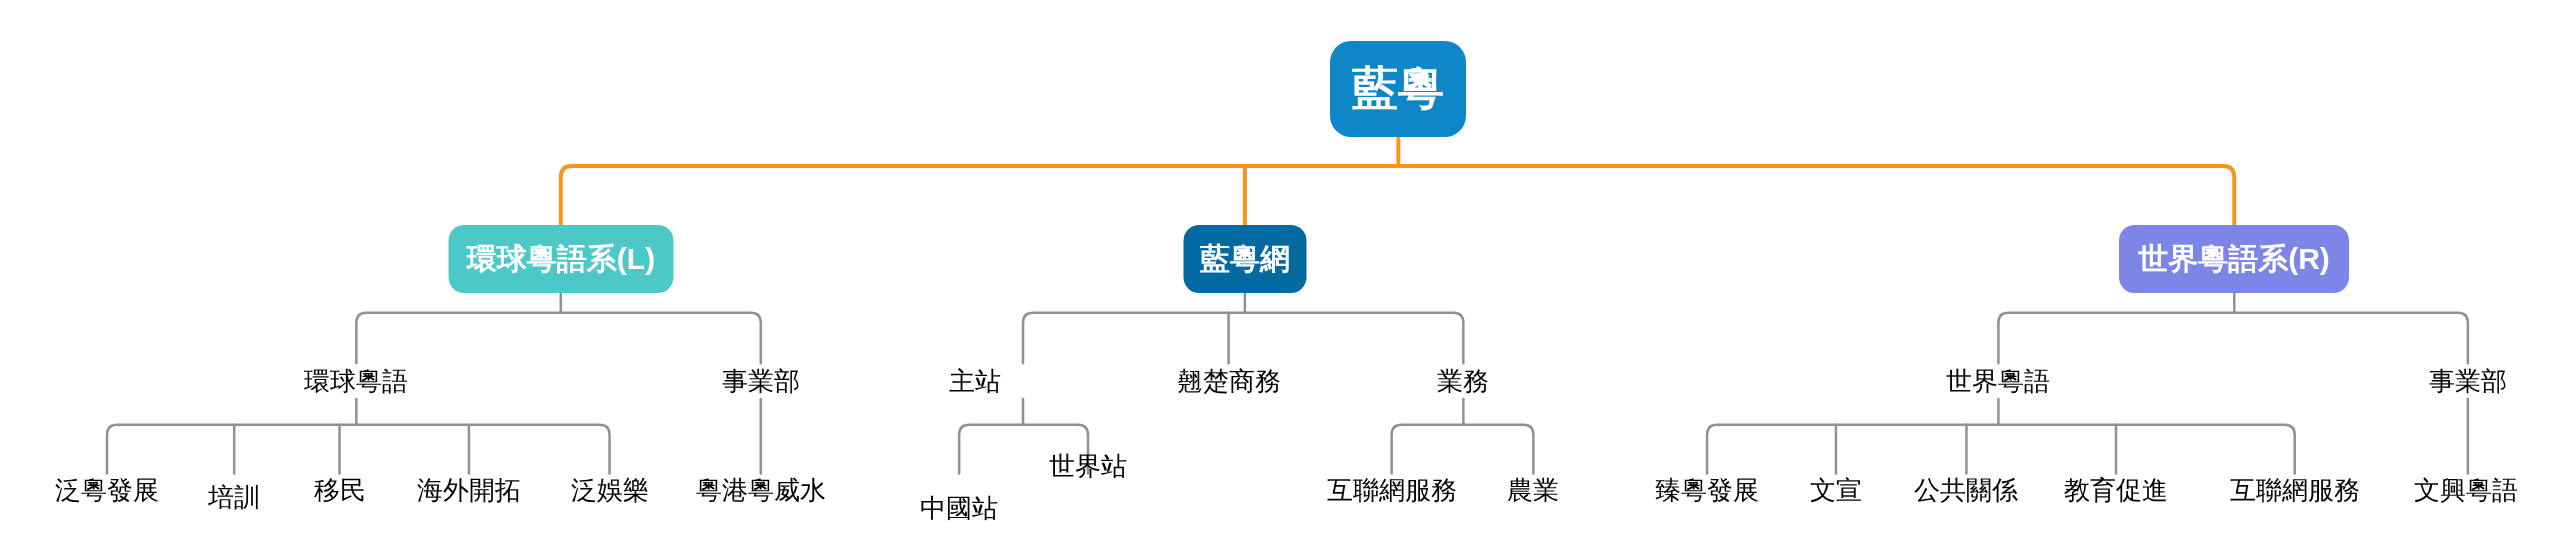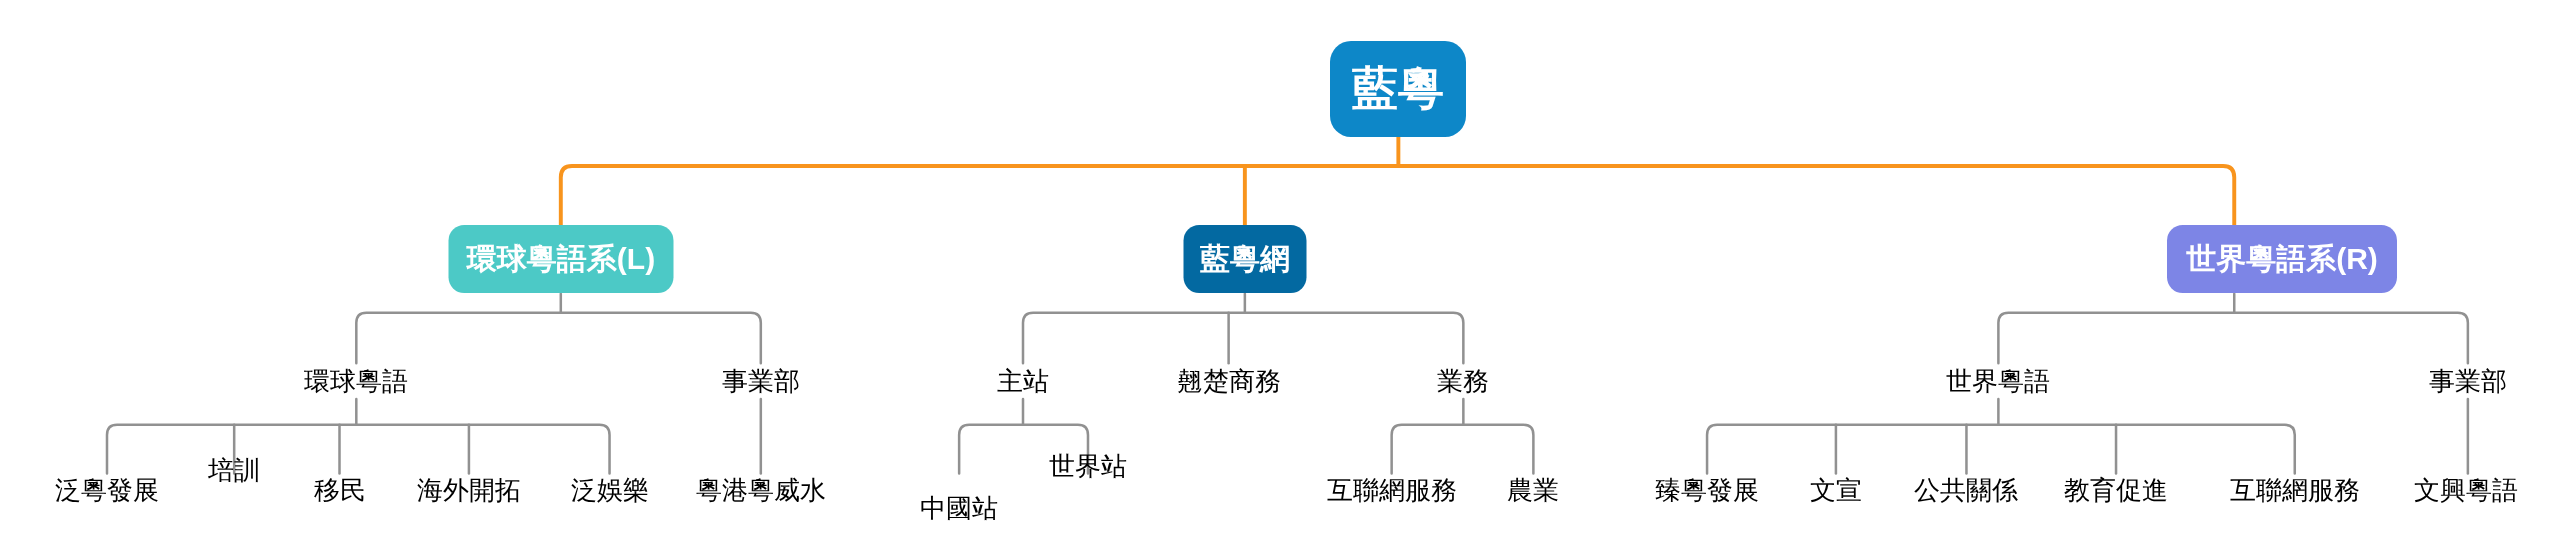--- a/index.html
+++ b/index.html
@@ -73,36 +73,36 @@
   <div class="node-box root-box" style="left:1398px; top:41px; width:136px; height:96px; background:#0d87c8;">
     <span>藍粵</span>
   </div>
 
   <div class="node-box lvl2-box" style="left:561px; top:225px; width:225px; height:68px; background:#4cc9c6;">
     <span>環球粵語系(L)</span>
   </div>
   <div class="node-box lvl2-box" style="left:1245px; top:225px; width:123px; height:68px; background:#0369a1;">
     <span>藍粵網</span>
   </div>
-  <div class="node-box lvl2-box" style="left:2234px; top:225px; width:230px; height:68px; background:#7d85e6;margin-left:48px;">
+  <div class="node-box lvl2-box" style="left:2234px; top:225px; width:230px; height:68px; background:#7d85e6;">
     <span>世界粵語系(R)</span>
   </div>
 
   <div class="leaf-label" style="left:356px; top:367px;">環球粵語</div>
   <div class="leaf-label" style="left:761px; top:367px;">事業部</div>
 
-  <div class="leaf-label" style="left:1023px; top:367px;">主站</div>
+  <div class="leaf-label" style="left:975px; top:367px;">主站</div>
   <div class="leaf-label" style="left:1229px; top:367px;">翹楚商務</div>
   <div class="leaf-label" style="left:1463px; top:367px;">業務</div>
 
   <div class="leaf-label" style="left:1998px; top:367px;">世界粵語</div>
   <div class="leaf-label" style="left:2468px; top:367px;">事業部</div>
 
   <div class="leaf-label" style="left:107px; top:476px;">泛粵發展</div>
-  <div class="leaf-label" style="left:234px; top:456px;">培訓</div>
+  <div class="leaf-label" style="left:234px; top:485px;font-family:Liberation Mono, monospace;">培訓</div>
   <div class="leaf-label" style="left:340px; top:476px;">移民</div>
   <div class="leaf-label" style="left:469px; top:476px;">海外開拓</div>
   <div class="leaf-label" style="left:610px; top:476px;">泛娛樂</div>
 
   <div class="leaf-label" style="left:761px; top:476px;">粵港粵威水</div>
 
   <div class="leaf-label" style="left:959px; top:494px;">中國站</div>
   <div class="leaf-label" style="left:1088px; top:452px;">世界站</div>
 
   <div class="leaf-label" style="left:1392px; top:476px;">互聯網服務</div>

